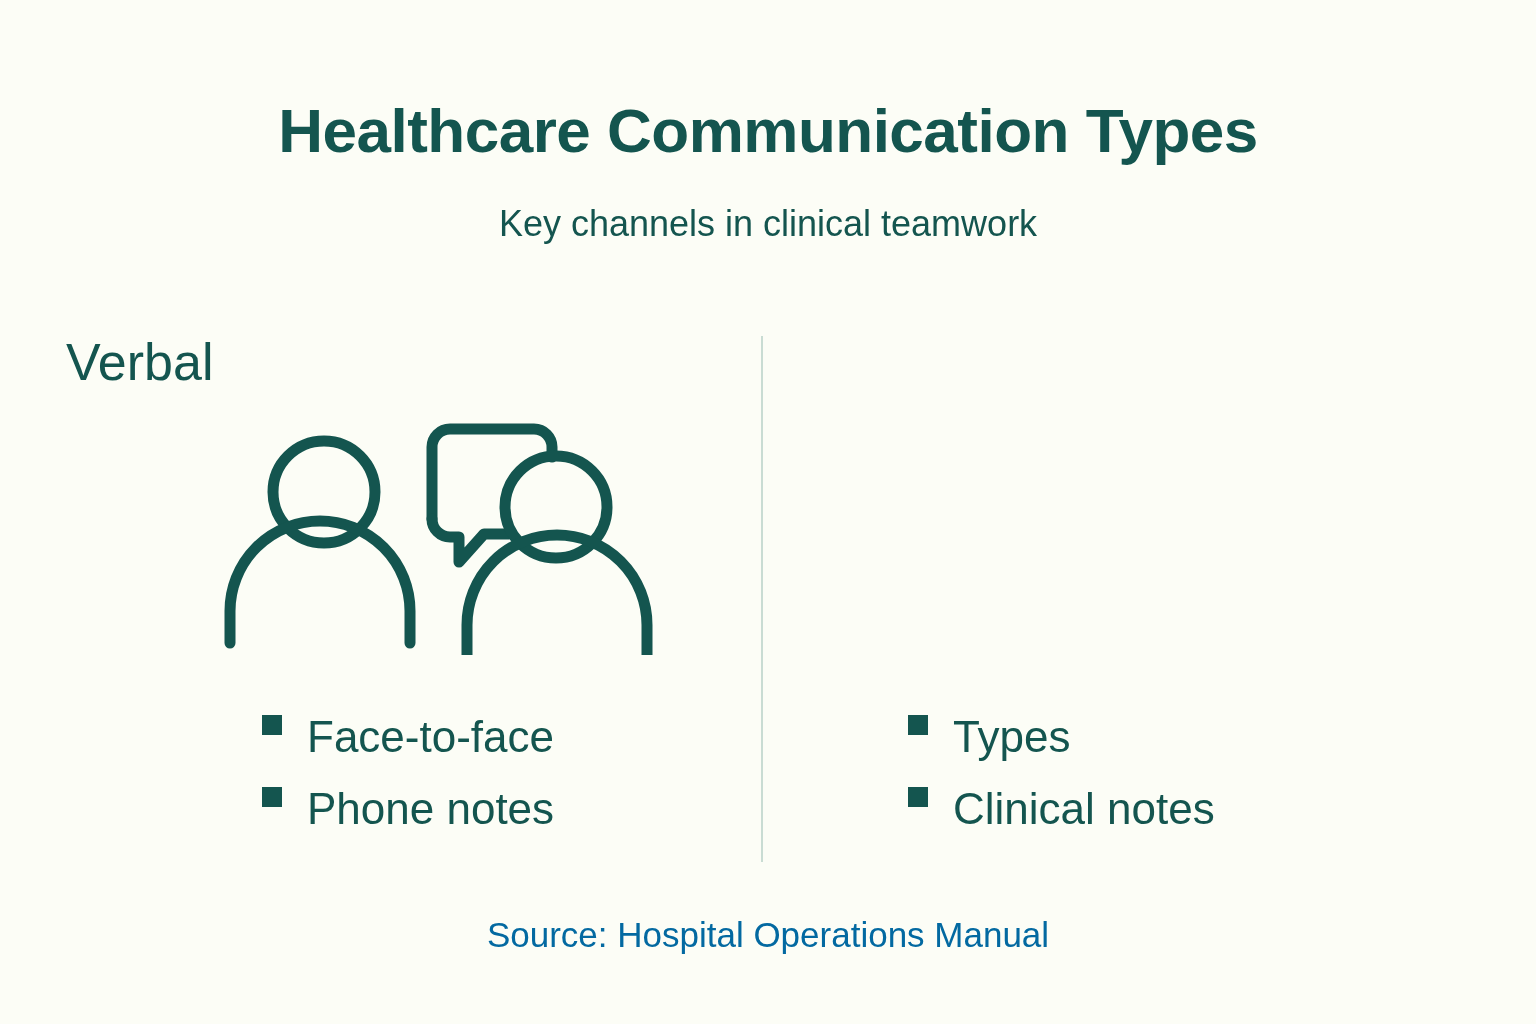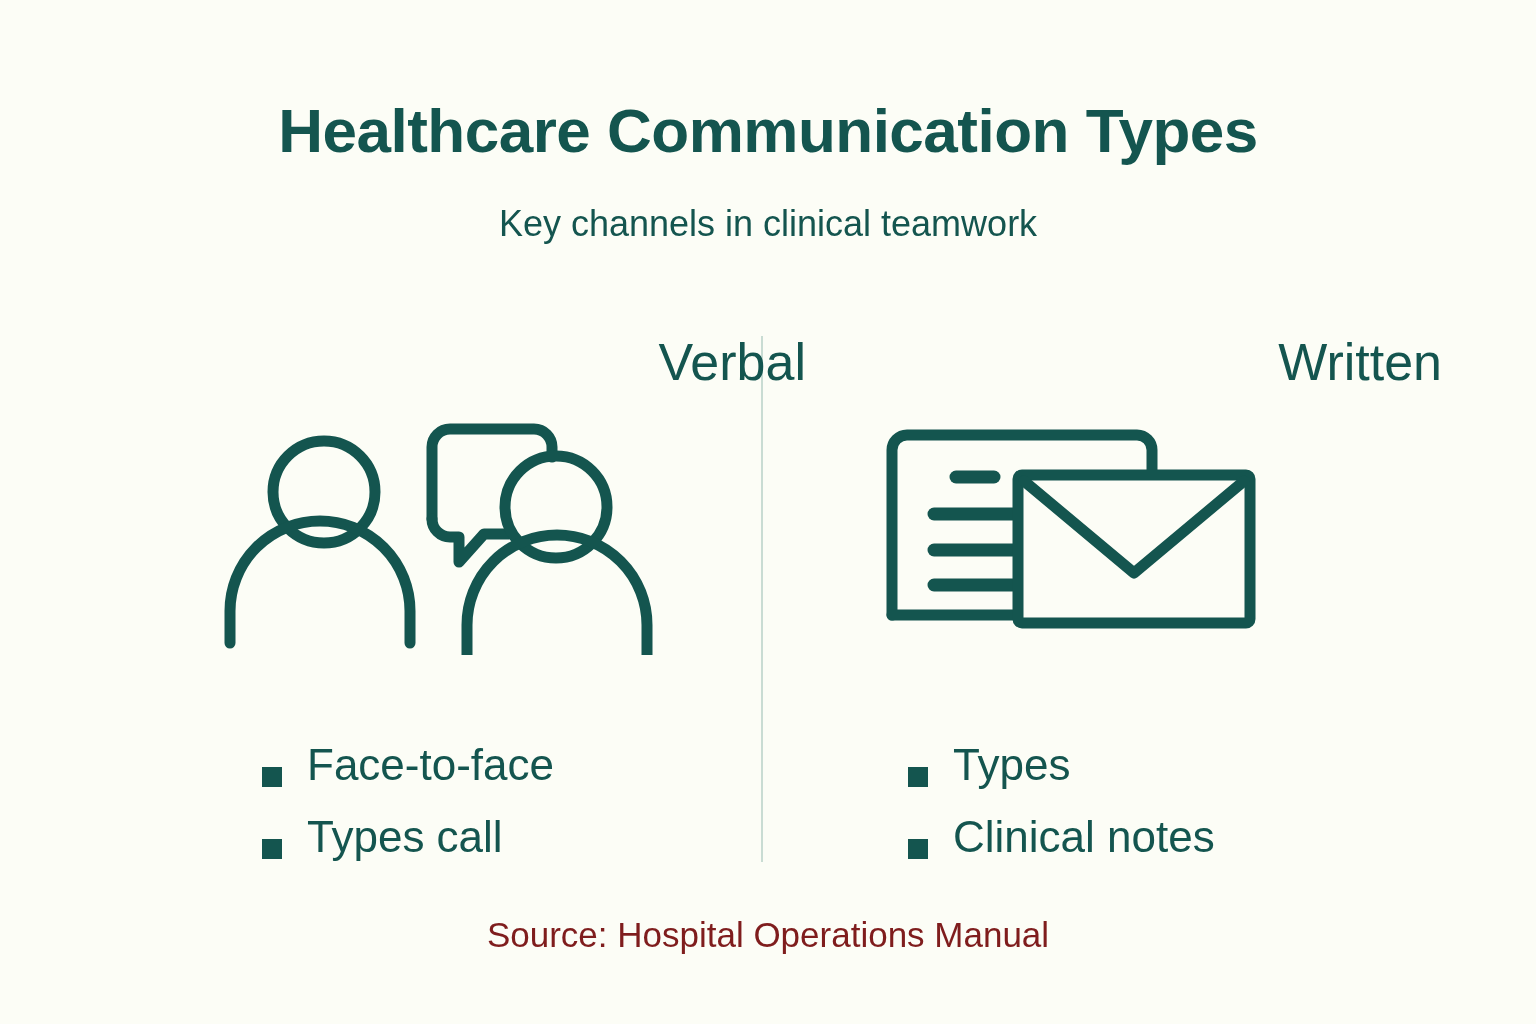--- a/index.html
+++ b/index.html
@@ -61,21 +61,21 @@
   .column {
     position: absolute;
     top: 334px;
     width: 740px;
   }
   .column.left  { left: 66px; }
   .column.right { left: 702px; }
 
   .col-heading {
     width: 100%;
-    text-align: right;
+    text-align: left;
     font-size: 52px;
     font-weight: normal;
     color: #14554F;
     line-height: 1.1;
     white-space: nowrap;
   }
 
   .icon-wrap {
     position: relative;
     width: 100%;
@@ -90,21 +90,21 @@
     top: 715px;
     list-style: none;
     margin: 0;
     padding: 0;
   }
   .bullets.left  { left: 262px; }
   .bullets.right { left: 908px; }
 
   .bullet-item {
     display: flex;
-    align-items: flex-end;
+    align-items: flex-start;
     height: 72px;
   }
   .bullet-square {
     width: 20px;
     height: 20px;
     background: #14554F;
     flex: 0 0 auto;
     margin-right: 25px;
   }
   .bullet-label {
@@ -115,21 +115,21 @@
   }
 
   
   .source {
     position: absolute;
     left: 0;
     top: 915px;
     width: 1536px;
     text-align: center;
     font-size: 35px;
-    color: #7f1d1d;
+    color: #0369a1;
     white-space: nowrap;
   }
 </style>
 </head>
 <body>
 
 <div class="canvas">
 
   <div class="title">Healthcare Communication Types</div>
 
@@ -159,45 +159,24 @@
     </div>
   </div>
 
   <ul class="bullets left">
     <li class="bullet-item">
       <span class="bullet-square"></span>
       <span class="bullet-label">Face-to-face</span>
     </li>
     <li class="bullet-item">
       <span class="bullet-square"></span>
-      <span class="bullet-label">Types call</span>
+      <span class="bullet-label">Phone notes</span>
     </li>
   </ul>
 
-  <div class="column right">
-    <div class="col-heading">Written</div>
-
-    <div class="icon-wrap">
-      <svg width="400" height="240" viewBox="0 0 400 240">
-
-        <path d="M20 200 V35 A15 15 0 0 1 35 20 H265 A15 15 0 0 1 280 35 V200" fill="none" stroke="#14554F" stroke-width="11" stroke-linecap="round" stroke-linejoin="round"></path>
-        <path d="M20 200 H280" fill="none" stroke="#14554F" stroke-width="11" stroke-linecap="round"></path>
-
-        <g stroke="#14554F" stroke-width="13" stroke-linecap="round">
-          <line x1="84" y1="62" x2="122" y2="62"></line>
-          <line x1="62" y1="99" x2="145" y2="99"></line>
-          <line x1="62" y1="135" x2="145" y2="135"></line>
-          <line x1="62" y1="170" x2="141" y2="170"></line>
-        </g>
-
-        <rect x="146" y="60" width="232" height="148" rx="4" fill="#FCFDF6" stroke="#14554F" stroke-width="11" stroke-linejoin="round"></rect>
-        <path d="M152 66 L262 158 L372 66" fill="none" stroke="#14554F" stroke-width="11" stroke-linecap="round" stroke-linejoin="round"></path>
-      </svg>
-    </div>
-  </div>
 
   <ul class="bullets right">
     <li class="bullet-item">
       <span class="bullet-square"></span>
       <span class="bullet-label">Types</span>
     </li>
     <li class="bullet-item">
       <span class="bullet-square"></span>
       <span class="bullet-label">Clinical notes</span>
     </li>

